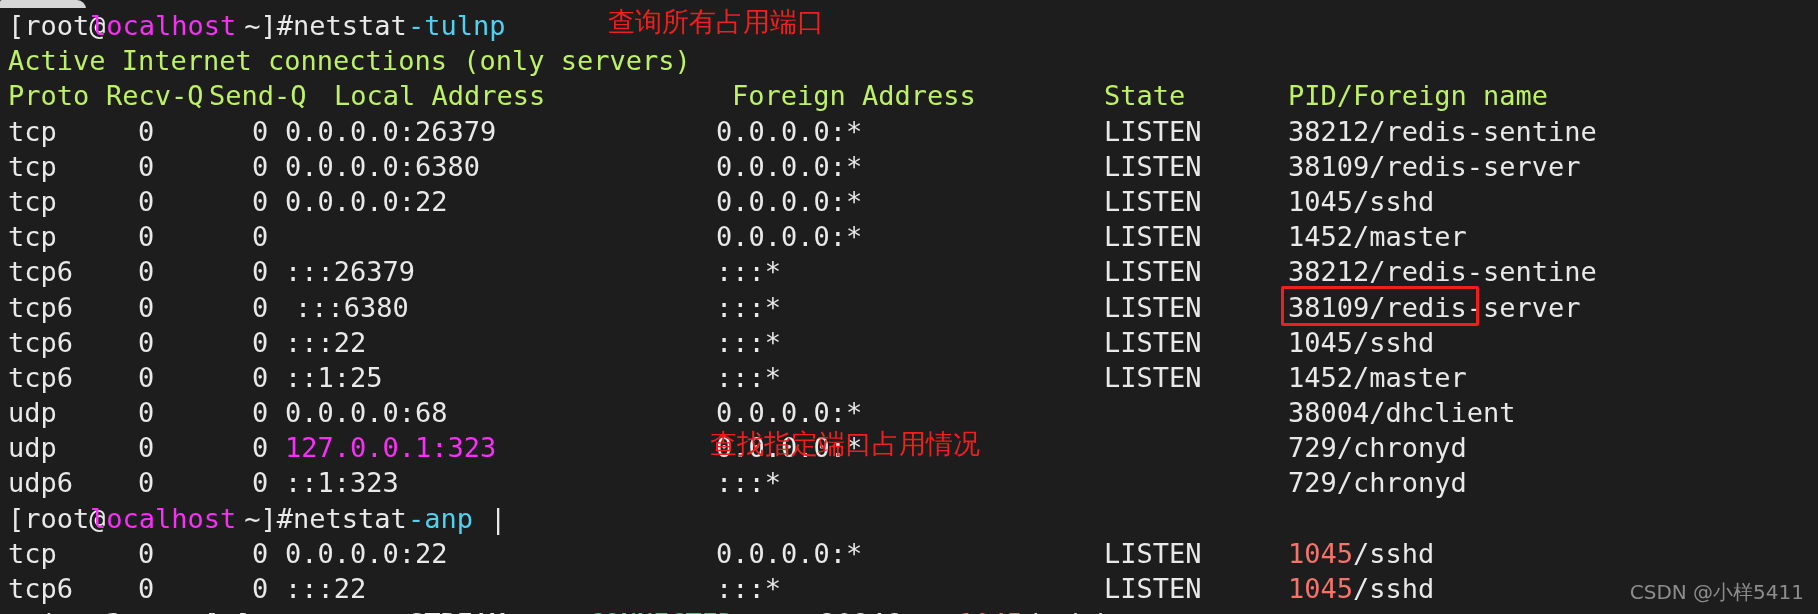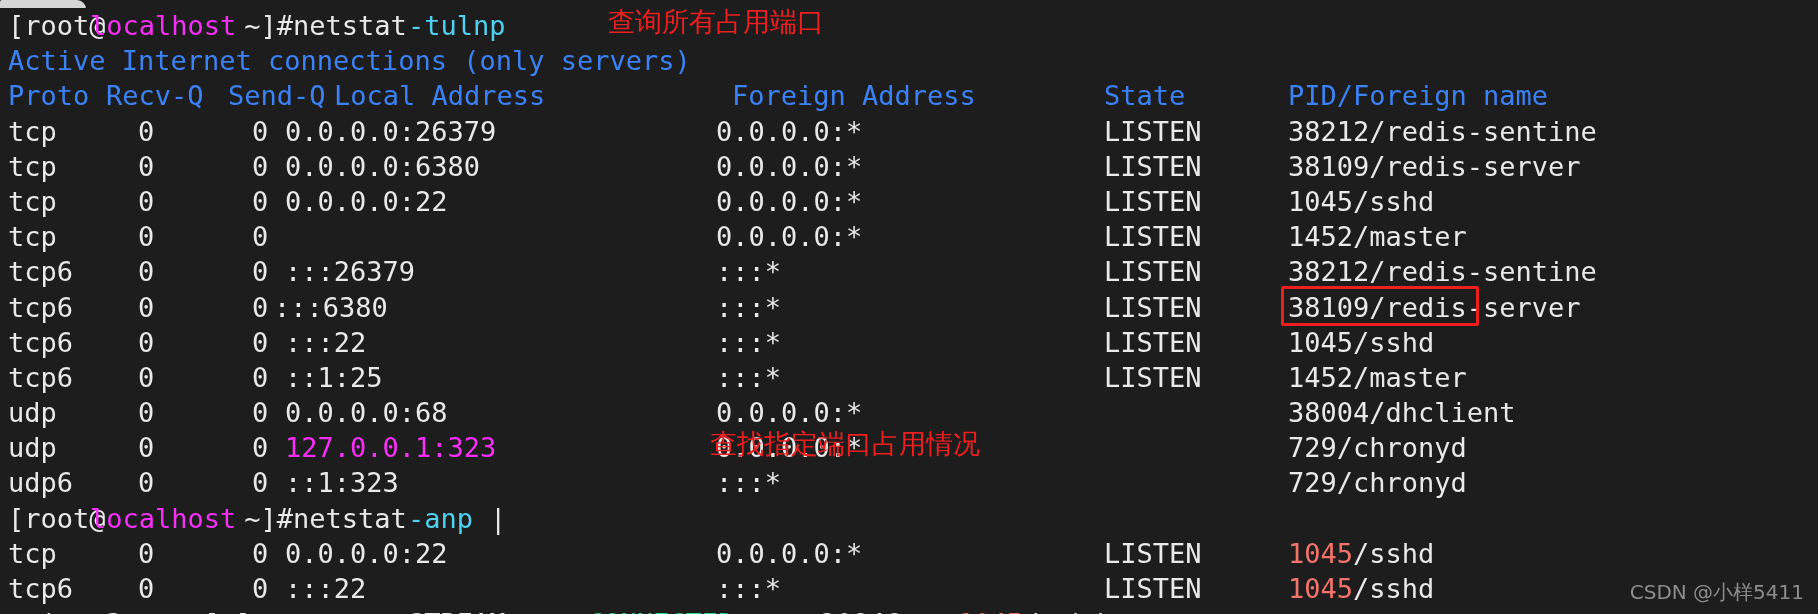--- a/index.html
+++ b/index.html
@@ -45,21 +45,21 @@
     color: #e8e8e8;
     letter-spacing: 0px;
   }
   .cell {
     position: absolute;
     top: 0;
     white-space: pre;
   }
   
   .c-white   { color: #e9e9e9; }
-  .c-dim     { color: #3b82f6; }
+  .c-dim     { color: #bef264; }
   .c-magenta { color: #f72ff7; }
   .c-cyan    { color: #4fd2f2; }
   .c-green   { color: #22e08a; }
   .c-salmon  { color: #f4736a; }
 
   .annot {
     position: absolute;
     color: #ef1f1f;
     font-family: "DejaVu Sans", "Liberation Sans", sans-serif;
     font-size: 27px;
@@ -101,21 +101,21 @@
       <span class="cell c-cyan" style="left:408px">-tulnp</span>
     </div>
 
     <div class="line">
       <span class="cell c-dim" style="left:8px">Active Internet connections (only servers)</span>
     </div>
 
     <div class="line">
       <span class="cell c-dim" style="left:8px">Proto</span>
       <span class="cell c-dim" style="left:106px">Recv-Q</span>
-      <span class="cell c-dim" style="left:228px">Send-Q</span>
+      <span class="cell c-dim" style="left:209px">Send-Q</span>
       <span class="cell c-dim" style="left:334px">Local Address</span>
       <span class="cell c-dim" style="left:732px">Foreign Address</span>
       <span class="cell c-dim" style="left:1104px">State</span>
       <span class="cell c-dim" style="left:1288px">PID/Foreign name</span>
     </div>
 
     <div class="line">
       <span class="cell c-white" style="left:8px">tcp</span>
       <span class="cell c-white" style="left:138px">0</span>
       <span class="cell c-white" style="left:252px">0</span>
@@ -156,21 +156,21 @@
       <span class="cell c-white" style="left:252px">0</span>
       <span class="cell c-white" style="left:285px">:::26379</span>
       <span class="cell c-white" style="left:716px">:::*</span>
       <span class="cell c-white" style="left:1104px">LISTEN</span>
       <span class="cell c-white" style="left:1288px">38212/redis-sentine</span>
     </div>
     <div class="line">
       <span class="cell c-white" style="left:8px">tcp6</span>
       <span class="cell c-white" style="left:138px">0</span>
       <span class="cell c-white" style="left:252px">0</span>
-      <span class="cell c-white" style="left:274px">:::6380</span>
+      <span class="cell c-white" style="left:295px">:::6380</span>
       <span class="cell c-white" style="left:716px">:::*</span>
       <span class="cell c-white" style="left:1104px">LISTEN</span>
       <span class="cell c-white" style="left:1288px">38109/redis-server</span>
     </div>
     <div class="line">
       <span class="cell c-white" style="left:8px">tcp6</span>
       <span class="cell c-white" style="left:138px">0</span>
       <span class="cell c-white" style="left:252px">0</span>
       <span class="cell c-white" style="left:285px">:::22</span>
       <span class="cell c-white" style="left:716px">:::*</span>

